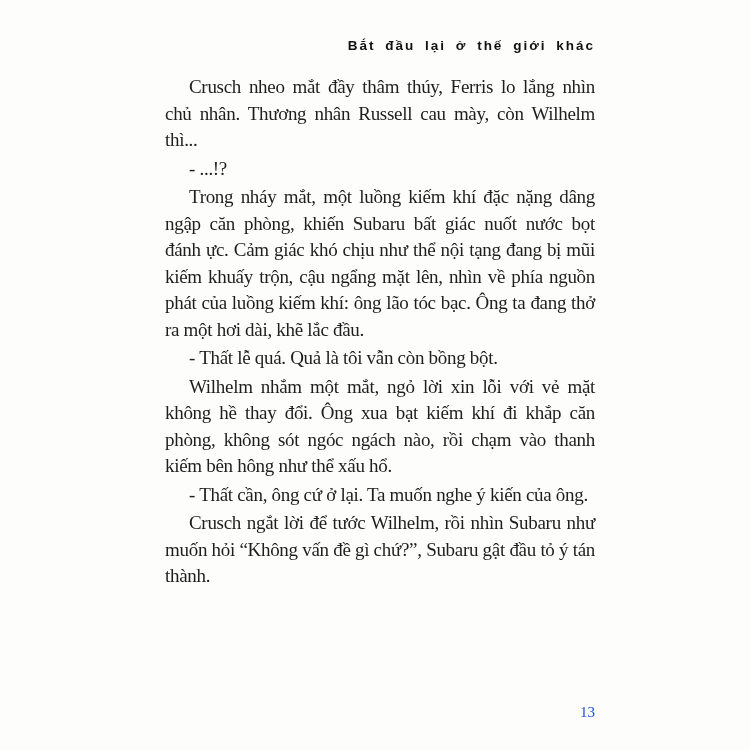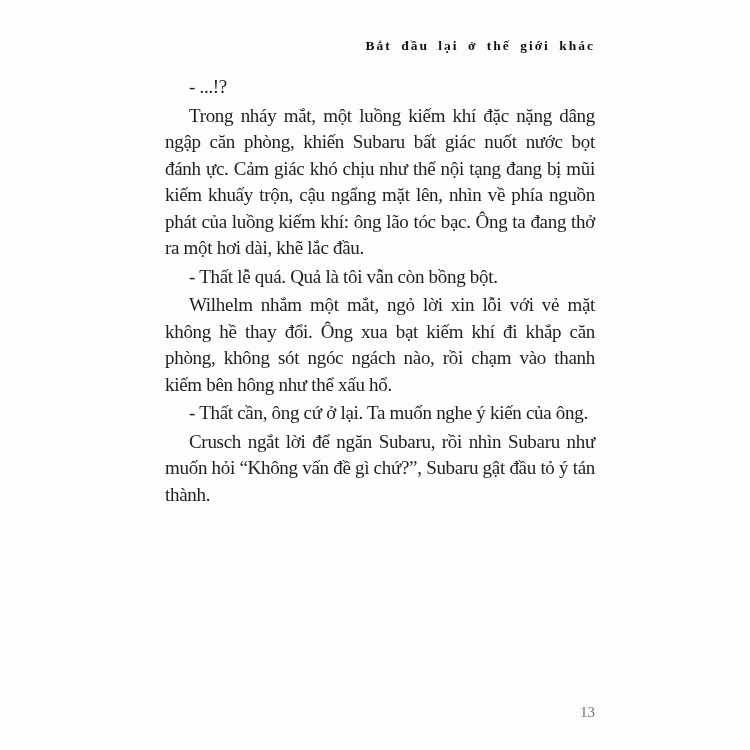--- a/index.html
+++ b/index.html
@@ -15,21 +15,21 @@
     overflow: hidden;
     font-family: "Liberation Serif", serif;
     color: #1c1c1c;
   }
   .running-header {
     position: absolute;
     top: 38px;
     left: 100px;
     width: 495px;
     text-align: right;
-    font-family: Liberation Serif, serif;
+    font-family: Liberation Sans, sans-serif;
     font-weight: bold;
     font-size: 13.5px;
     letter-spacing: 2px;
     word-spacing: 4px;
     color: #111;
     white-space: nowrap;
   }
   .body-text {
     position: absolute;
     top: 74px;
@@ -48,34 +48,35 @@
   .body-text p + p {
     margin-top: 2px;
   }
   .page-number {
     position: absolute;
     top: 704px;
     left: 165px;
     width: 430px;
     text-align: right;
     font-size: 15px;
-    color: #737373;
+    color: #1d4ed8;
   }
 </style>
 </head>
 <body>
 
 <div class="page">
 
   <div class="running-header">Bắt đầu lại ở thế giới khác</div>
 
   <div class="body-text">
+    <p>Crusch nheo mắt đầy thâm thúy, Ferris lo lắng nhìn chủ nhân. Thương nhân Russell cau mày, còn Wilhelm thì...</p>
     <p>- ...!?</p>
     <p>Trong nháy mắt, một luồng kiếm khí đặc nặng dâng ngập căn phòng, khiến Subaru bất giác nuốt nước bọt đánh ực. Cảm giác khó chịu như thể nội tạng đang bị mũi kiếm khuấy trộn, cậu ngẩng mặt lên, nhìn về phía nguồn phát của luồng kiếm khí: ông lão tóc bạc. Ông ta đang thở ra một hơi dài, khẽ lắc đầu.</p>
     <p>- Thất lễ quá. Quả là tôi vẫn còn bồng bột.</p>
     <p>Wilhelm nhắm một mắt, ngỏ lời xin lỗi với vẻ mặt không hề thay đổi. Ông xua bạt kiếm khí đi khắp căn phòng, không sót ngóc ngách nào, rồi chạm vào thanh kiếm bên hông như thể xấu hổ.</p>
     <p>- Thất cần, ông cứ ở lại. Ta muốn nghe ý kiến của ông.</p>
-    <p>Crusch ngắt lời để ngăn Subaru, rồi nhìn Subaru như muốn hỏi “Không vấn đề gì chứ?”, Subaru gật đầu tỏ ý tán thành.</p>
+    <p>Crusch ngắt lời để tước Wilhelm, rồi nhìn Subaru như muốn hỏi “Không vấn đề gì chứ?”, Subaru gật đầu tỏ ý tán thành.</p>
   </div>
 
   <div class="page-number">13</div>
 
 </div>
 
 </body></html>

